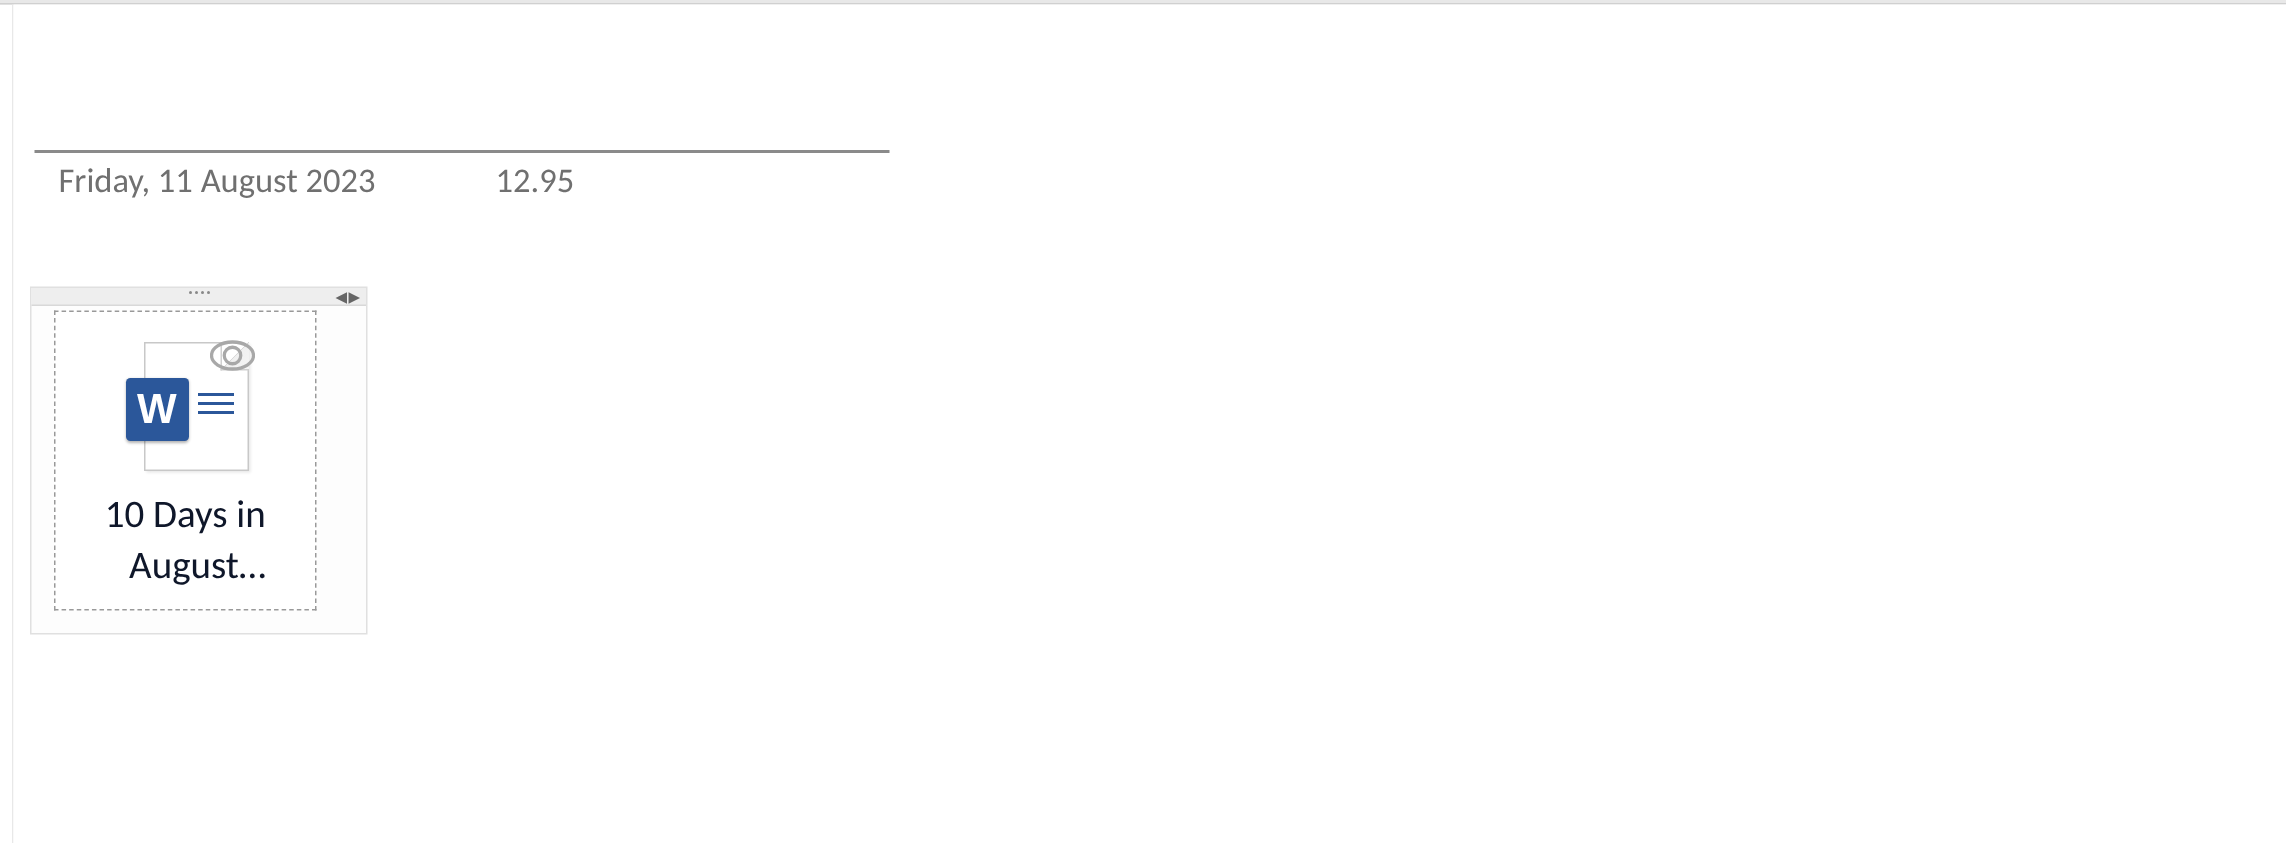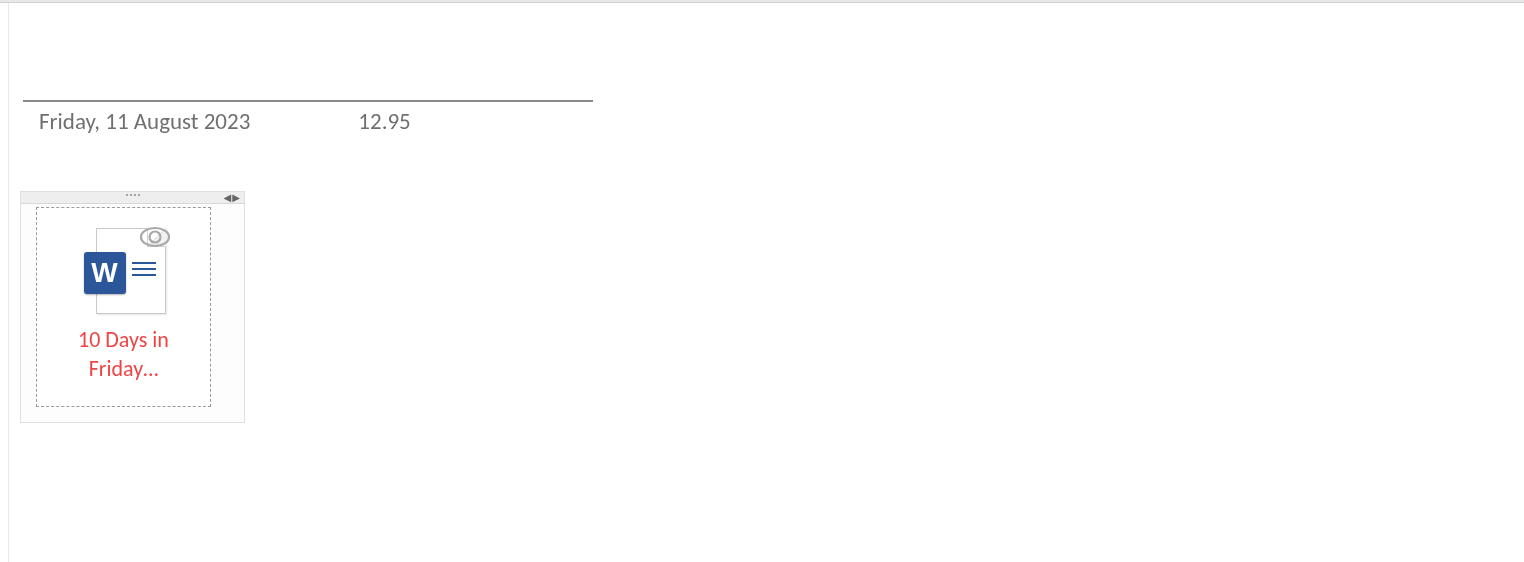--- a/index.html
+++ b/index.html
@@ -46,21 +46,21 @@
       left: 14px;
       width: 570px;
       height: 2px;
       background: #8a8a8a;
     }
     .date-line {
       position: absolute;
       top: 104px;
       left: 30px;
       display: flex;
-      gap: 108px;
+      gap: 80px;
       font-size: 23px;
       color: #707070;
     }
     .attachment-container {
       position: absolute;
       top: 188px;
       left: 11px;
       width: 225px;
       height: 232px;
       background: #fdfdfd;
@@ -166,23 +166,23 @@
       left: 58px;
       z-index: 1;
     }
     .doc-lines div {
       width: 24px;
       height: 2px;
       background: #2b579a;
       margin-bottom: 4px;
     }
     .file-name {
-      font-size: 22px;
-      color: #ef4444;
-      text-align: center;
+      font-size: 26px;
+      color: #0f172a;
+      text-align: right;
       line-height: 1.3;
       padding: 0 8px;
     }
   </style>
 </head>
 <body>
 
 <div class="top-border"></div>
 <div class="left-border"></div>
 
@@ -222,18 +222,18 @@
           <span>W</span>
         </div>
         <div class="doc-lines">
           <div></div>
             <div></div>
             <div></div>
         </div>
       </div>
       <div class="file-name">
         <div>10 Days in</div>
-        <div>Friday…</div>
+        <div>August…</div>
       </div>
     </div>
   </div>
 
 </div>
 
 </body></html>

